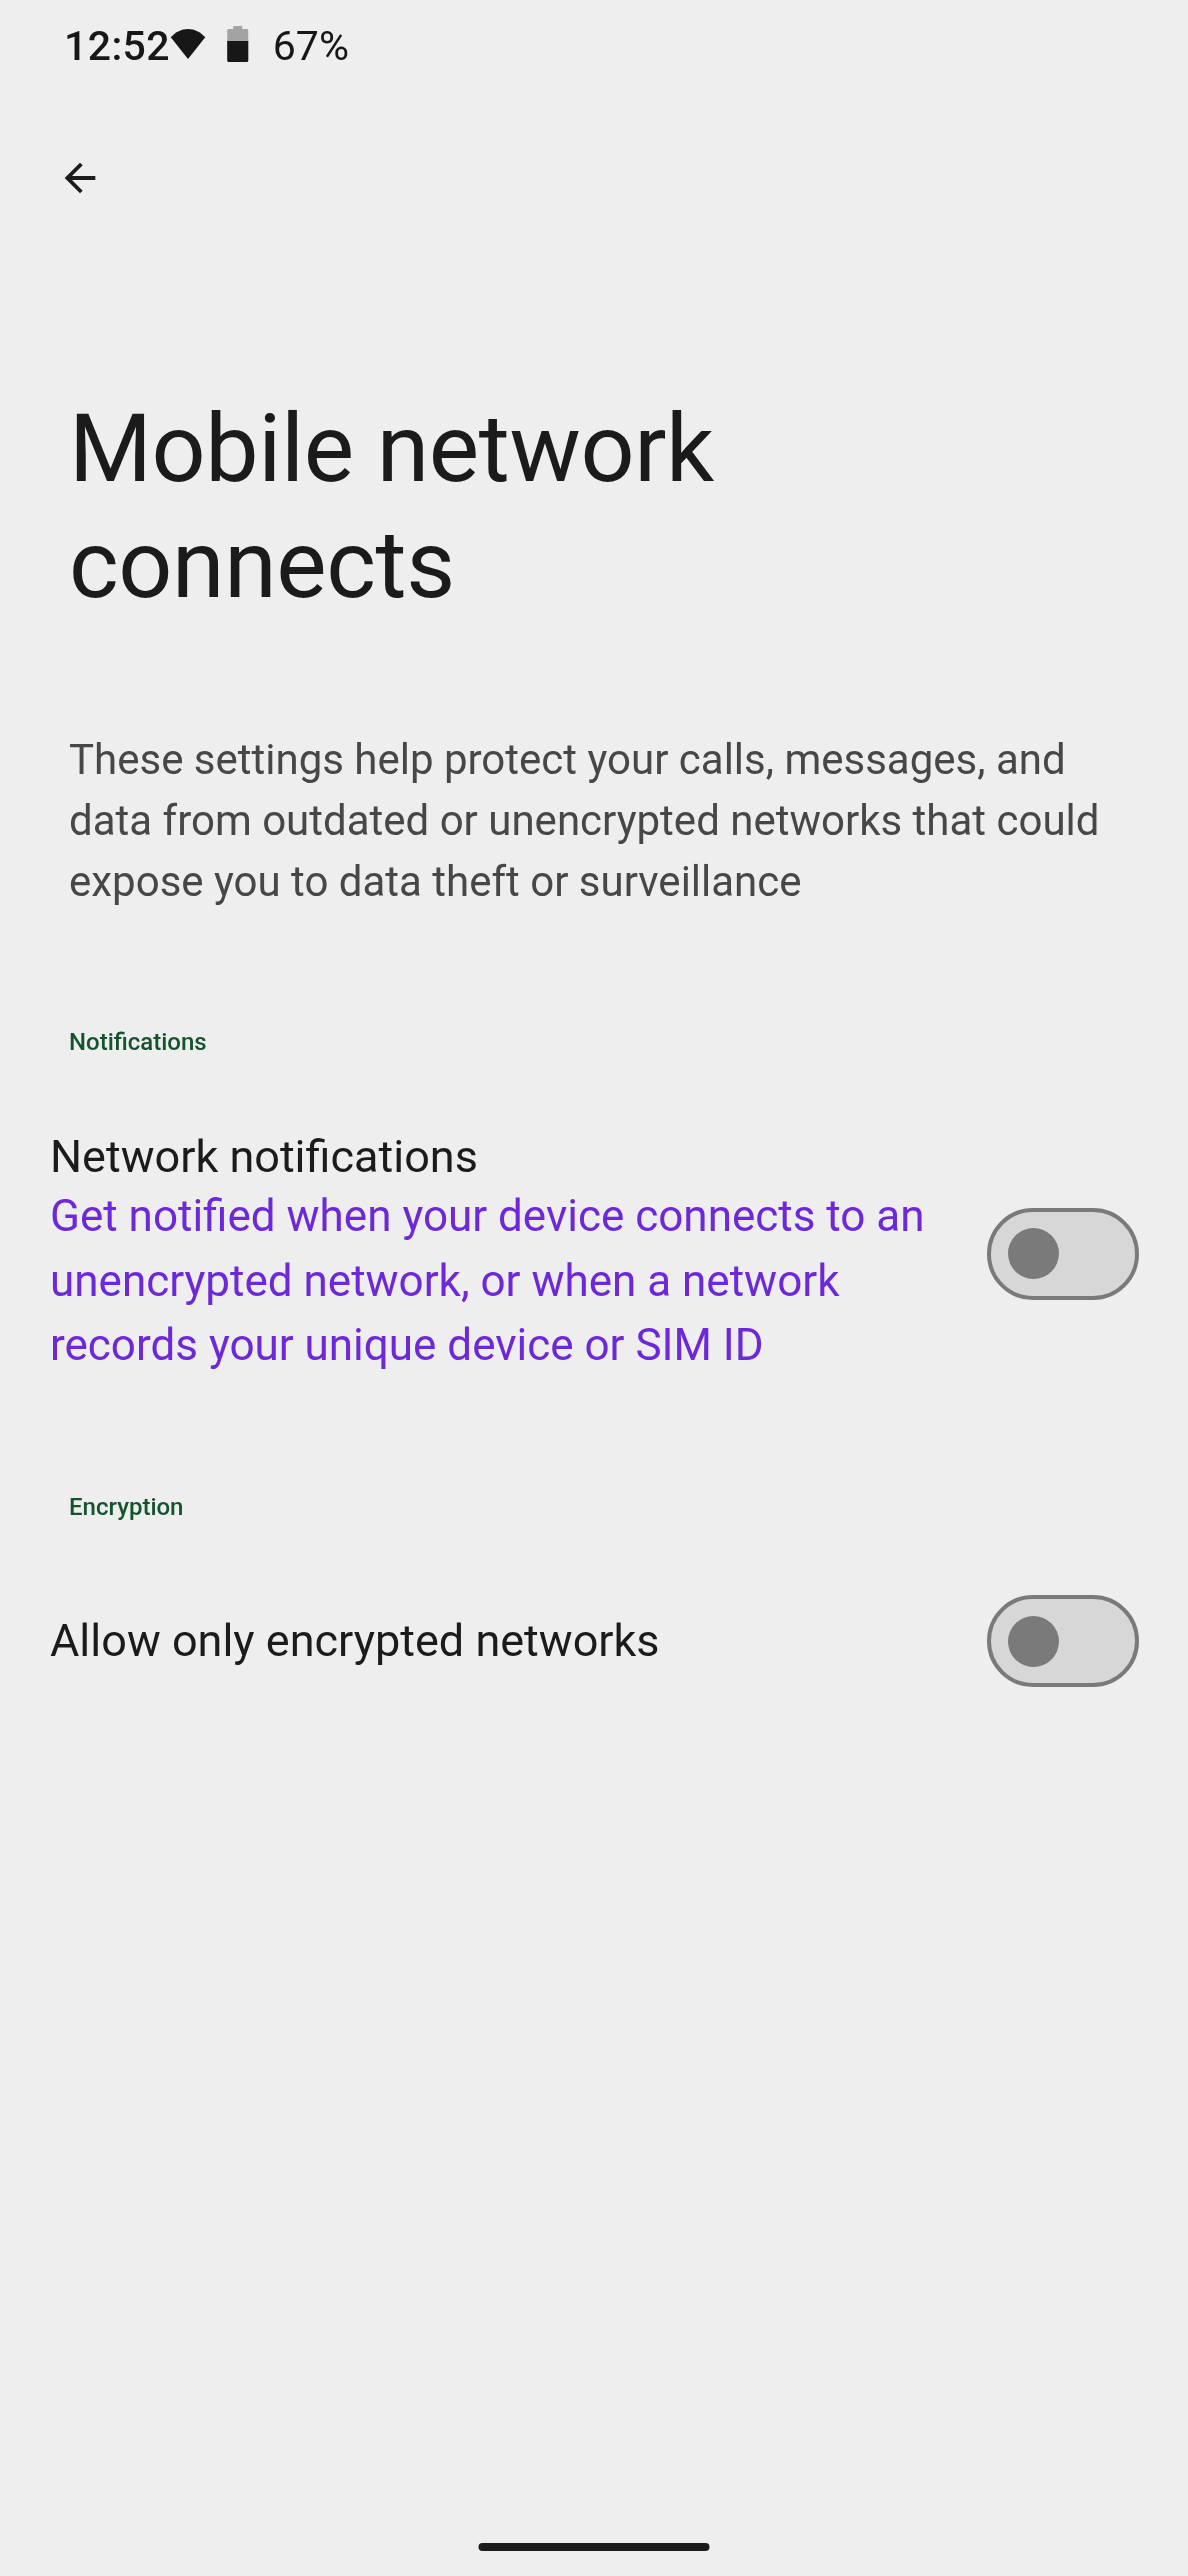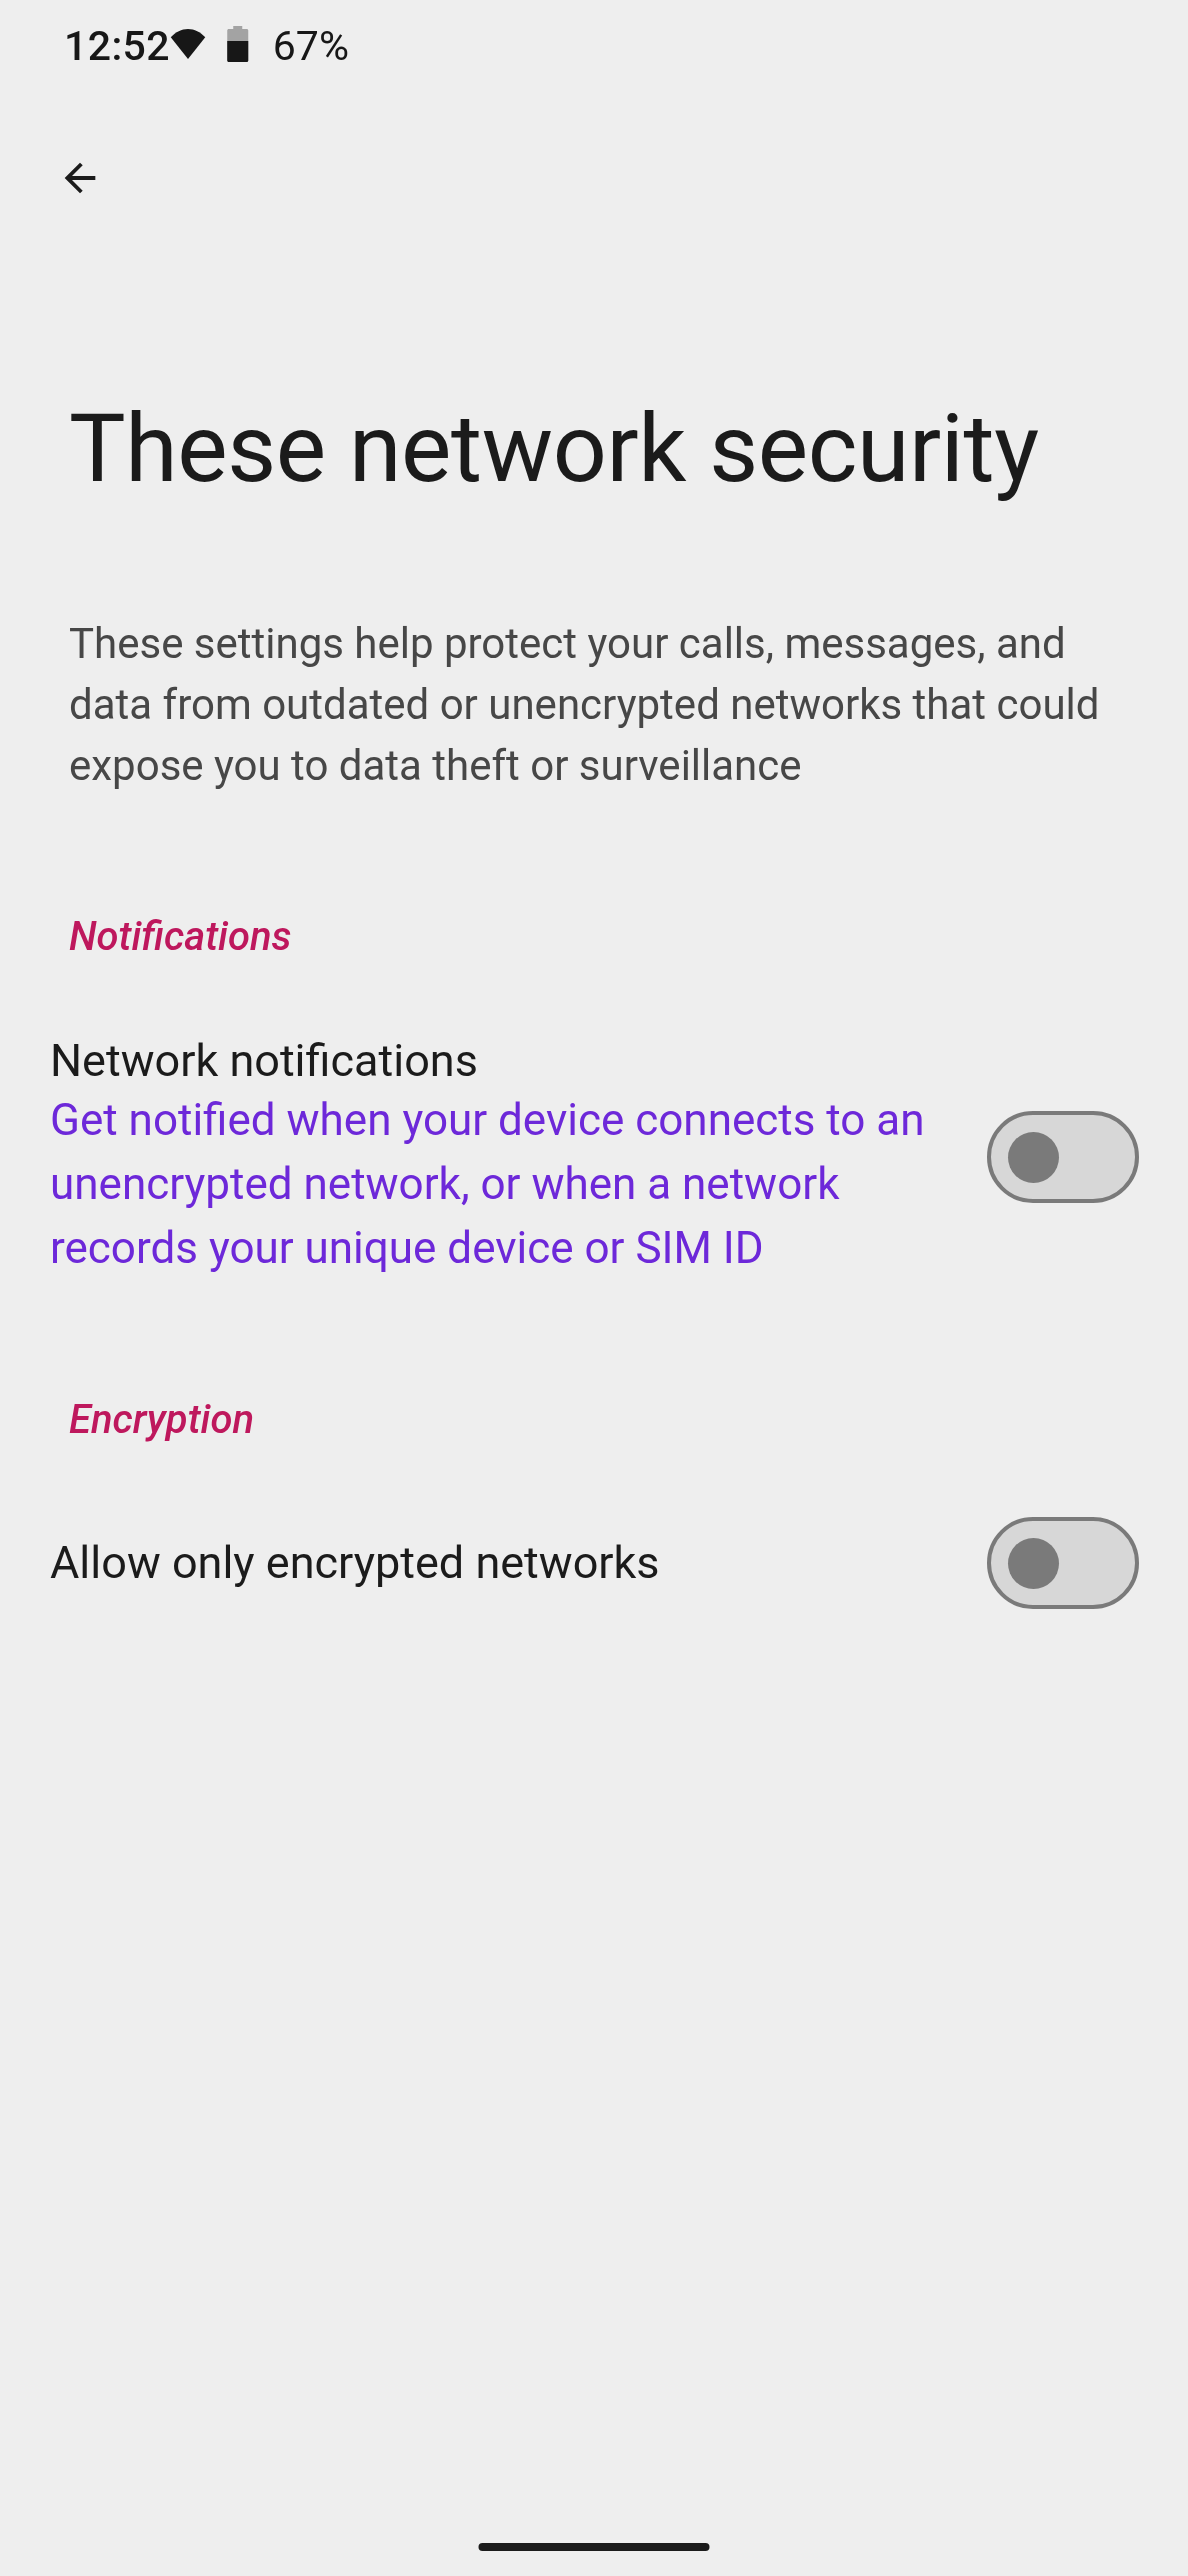--- a/index.html
+++ b/index.html
@@ -56,25 +56,24 @@
       letter-spacing: -0.4px;
     }
     .page-description {
       font-size: 42px;
       font-weight: 400;
       line-height: 1.45;
       color: #474747;
       padding: 107px 69px 0 69px;
     }
     .section-header {
-      font-size: 40px;
+      font-size: 24px;
       font-weight: 500;
-      color: #be185d;
+      color: #14532d;
       padding: 116px 69px 0 69px;
-      font-style: italic;
     }
     .setting-row {
       display: flex;
       align-items: center;
       padding: 74px 50px 0 50px;
       gap: 40px;
     }
     .setting-text {
       flex: 1;
     }
@@ -148,21 +147,21 @@
 <div class="app-bar">
   <button class="back-btn">
     <span>
       <svg width="46" height="46" viewBox="0 0 24 24">
           <path d="M20 11H7.83l5.59-5.59L12 4l-8 8 8 8 1.41-1.41L7.83 13H20z" fill="#1b1b1b"></path>
         </svg>
     </span>
   </button>
 </div>
 
-<h1 class="page-title">These network security</h1>
+<h1 class="page-title">Mobile network connects</h1>
 
 <p class="page-description">These settings help protect your calls, messages, and data from outdated or unencrypted networks that could expose you to data theft or surveillance</p>
 
 <div class="section-header">Notifications</div>
 
 <div class="setting-row">
   <div class="setting-text">
     <div class="setting-title">Network notifications</div>
     <div class="setting-desc">Get notified when your device connects to an unencrypted network, or when a network records your unique device or SIM ID</div>
   </div>

